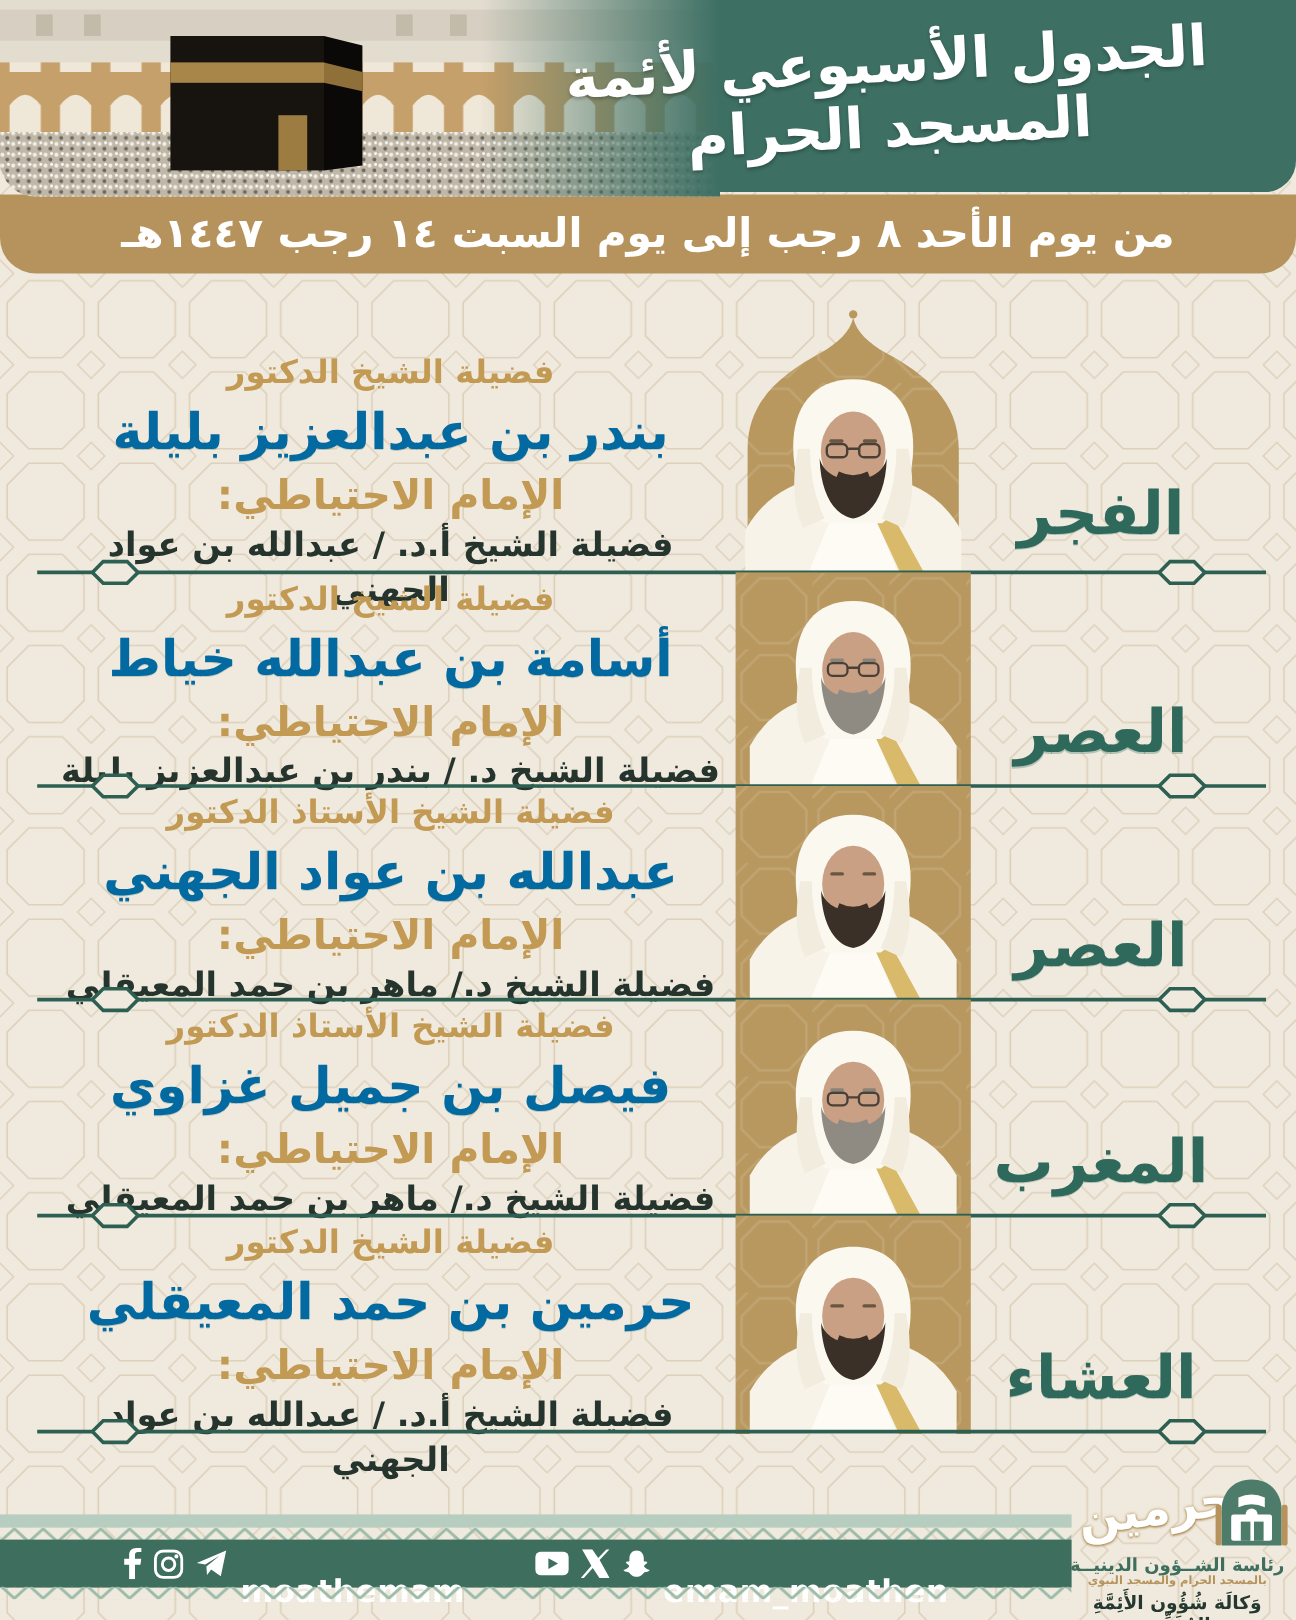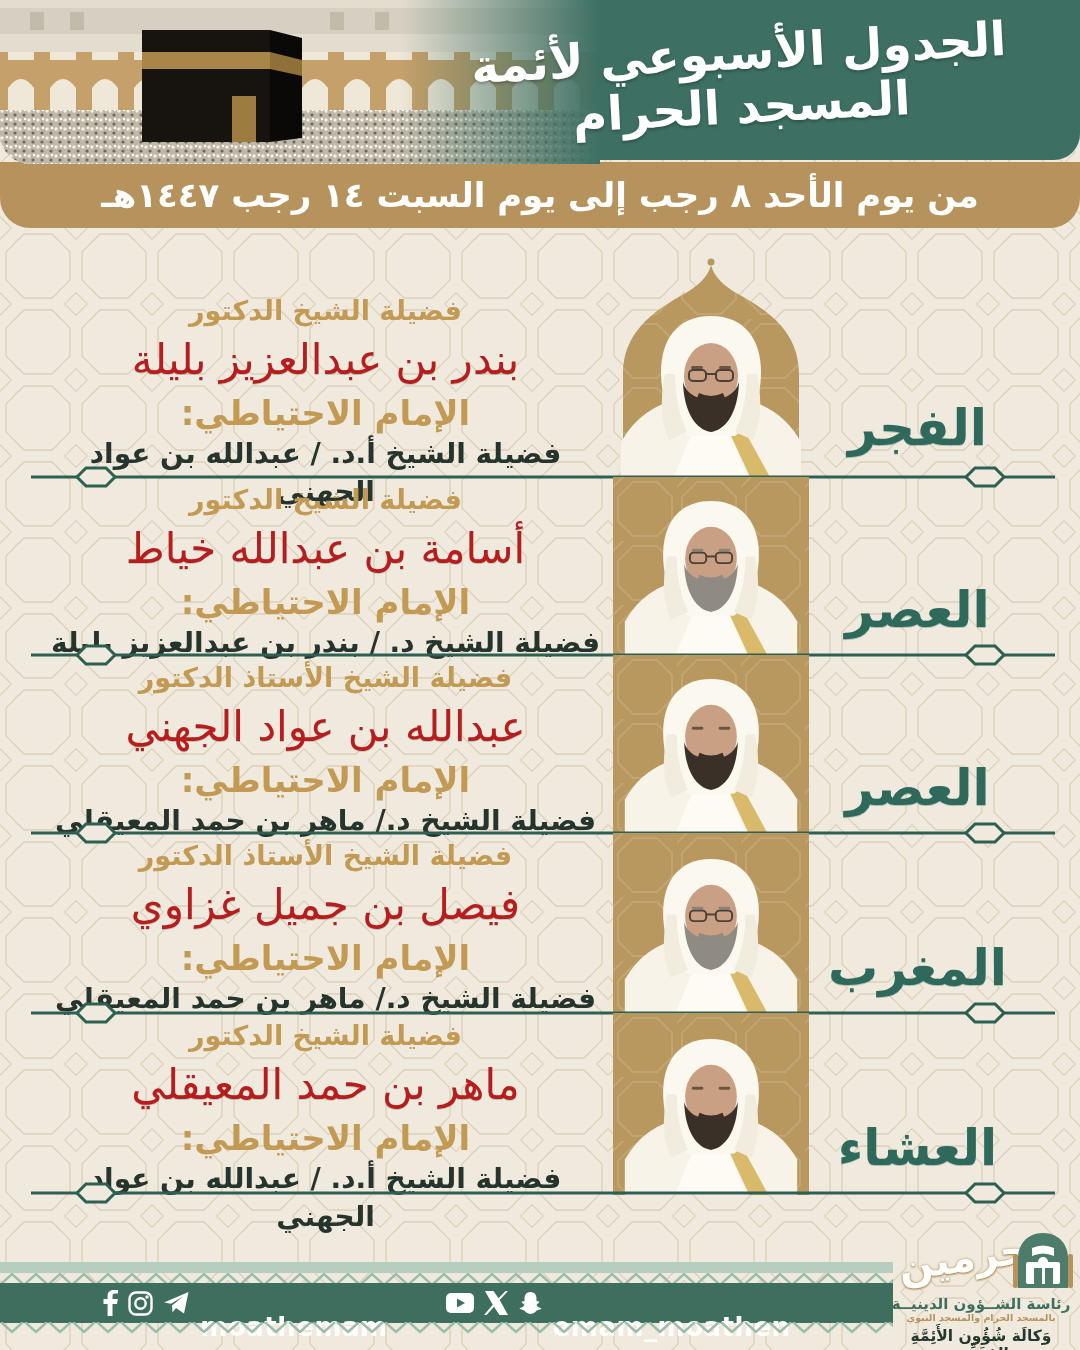--- a/index.html
+++ b/index.html
@@ -26,21 +26,21 @@
   .row { position:absolute; left:3px; width:1080px; z-index:2; }
   .row-0 { top:232px; height:245px; }
   .row-1 { top:477px; height:178px; }
   .row-2 { top:655px; height:178px; }
   .row-3 { top:833px; height:180px; }
   .row-4 { top:1013px; height:180px; }
 
   .texts { position:absolute; left:40px; width:565px; top:6px; text-align:center; direction:rtl; }
   .row-0 .texts { top:62px; }
   .honorific { color:#c29a53; font-size:27px; font-weight:bold; line-height:1.25; }
-  .imam-name { color:#b91c1c; font-size:42px; font-weight:normal; line-height:1.5; text-shadow:0 1px 0 rgba(47,105,92,.25); }
+  .imam-name { color:#0369a1; font-size:42px; font-weight:bold; line-height:1.5; text-shadow:0 1px 0 rgba(47,105,92,.25); }
   .reserve-label { color:#c29a53; font-size:34px; font-weight:bold; line-height:1.3; }
   .reserve-name { color:#26342e; font-size:28px; font-weight:bold; line-height:1.35; }
 
   .tower-seg { position:absolute; left:610px; width:196px; top:0; bottom:-2px; background:#b8985f; overflow:hidden; }
   .row-0 .tower-seg { top:23px; background:transparent; }
   .tower-seg .seg-pattern { position:absolute; inset:0; }
   .portrait { position:absolute; bottom:0; left:0; }
 
   .prayer-label { position:absolute; left:812px; width:205px; bottom:16px; text-align:center;
                   color:#2f695c; font-size:50px; font-weight:bold; text-shadow:0 1px 0 rgba(47,105,92,.3); }
@@ -296,21 +296,21 @@
     <svg class="divider" width="1080" height="26">
       <line x1="28" y1="13" x2="1052" y2="13" stroke="#2d6052" stroke-width="3"></line>
       <polygon points="83,4 103,4 112,13 103,22 83,22 74,13" fill="#f0eade" stroke="#2d6052" stroke-width="3"></polygon>
       <polygon points="972,4 992,4 1001,13 992,22 972,22 963,13" fill="#f0eade" stroke="#2d6052" stroke-width="3"></polygon>
     </svg>
   </section>
 
   <section class="row row-4">
     <div class="texts">
       <div class="honorific">فضيلة الشيخ الدكتور</div>
-      <div class="imam-name">ماهر بن حمد المعيقلي</div>
+      <div class="imam-name">حرمين بن حمد المعيقلي</div>
       <div class="reserve-label">الإمام الاحتياطي:</div>
       <div class="reserve-name">فضيلة الشيخ أ.د. / عبدالله بن عواد الجهني</div>
     </div>
     <div class="tower-seg">
       <svg class="seg-pattern" width="196" height="182">
           <rect width="196" height="182" fill="url(#segpat)"></rect>
         </svg>
       <svg class="portrait" width="196" height="158" viewBox="0 0 196 165">
         <path d="M8,165 L8,128 Q28,92 70,84 L126,84 Q168,92 188,128 L188,165 Z" fill="#f7f3e8"></path>
         <path d="M60,165 L92,88 L98,96 L104,88 L136,165 Z" fill="#fdfbf4"></path>

